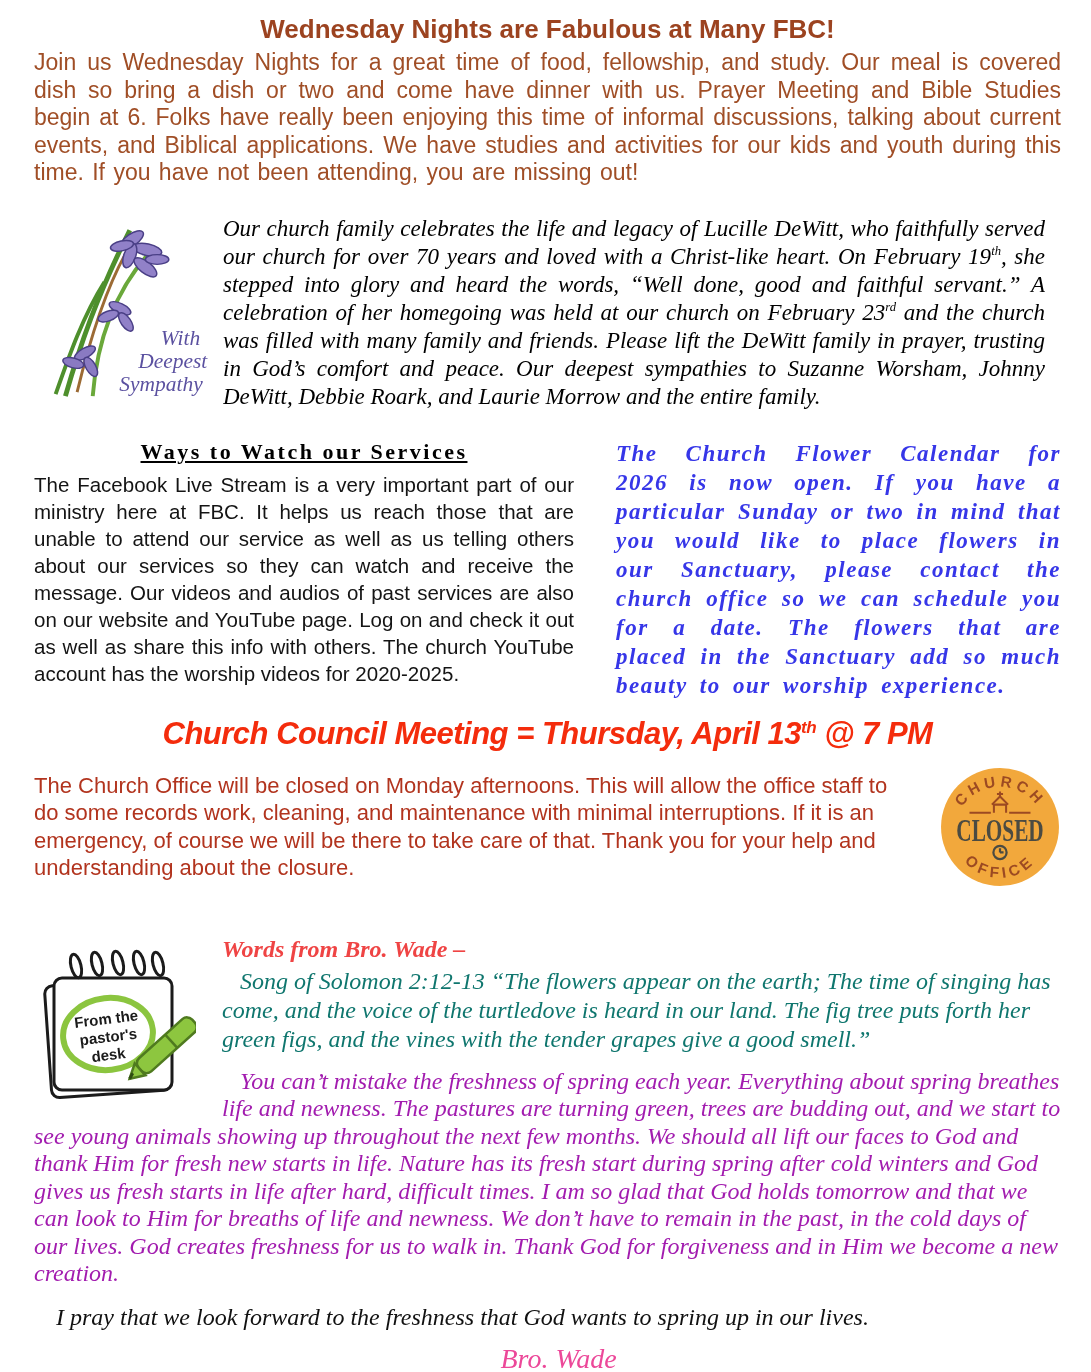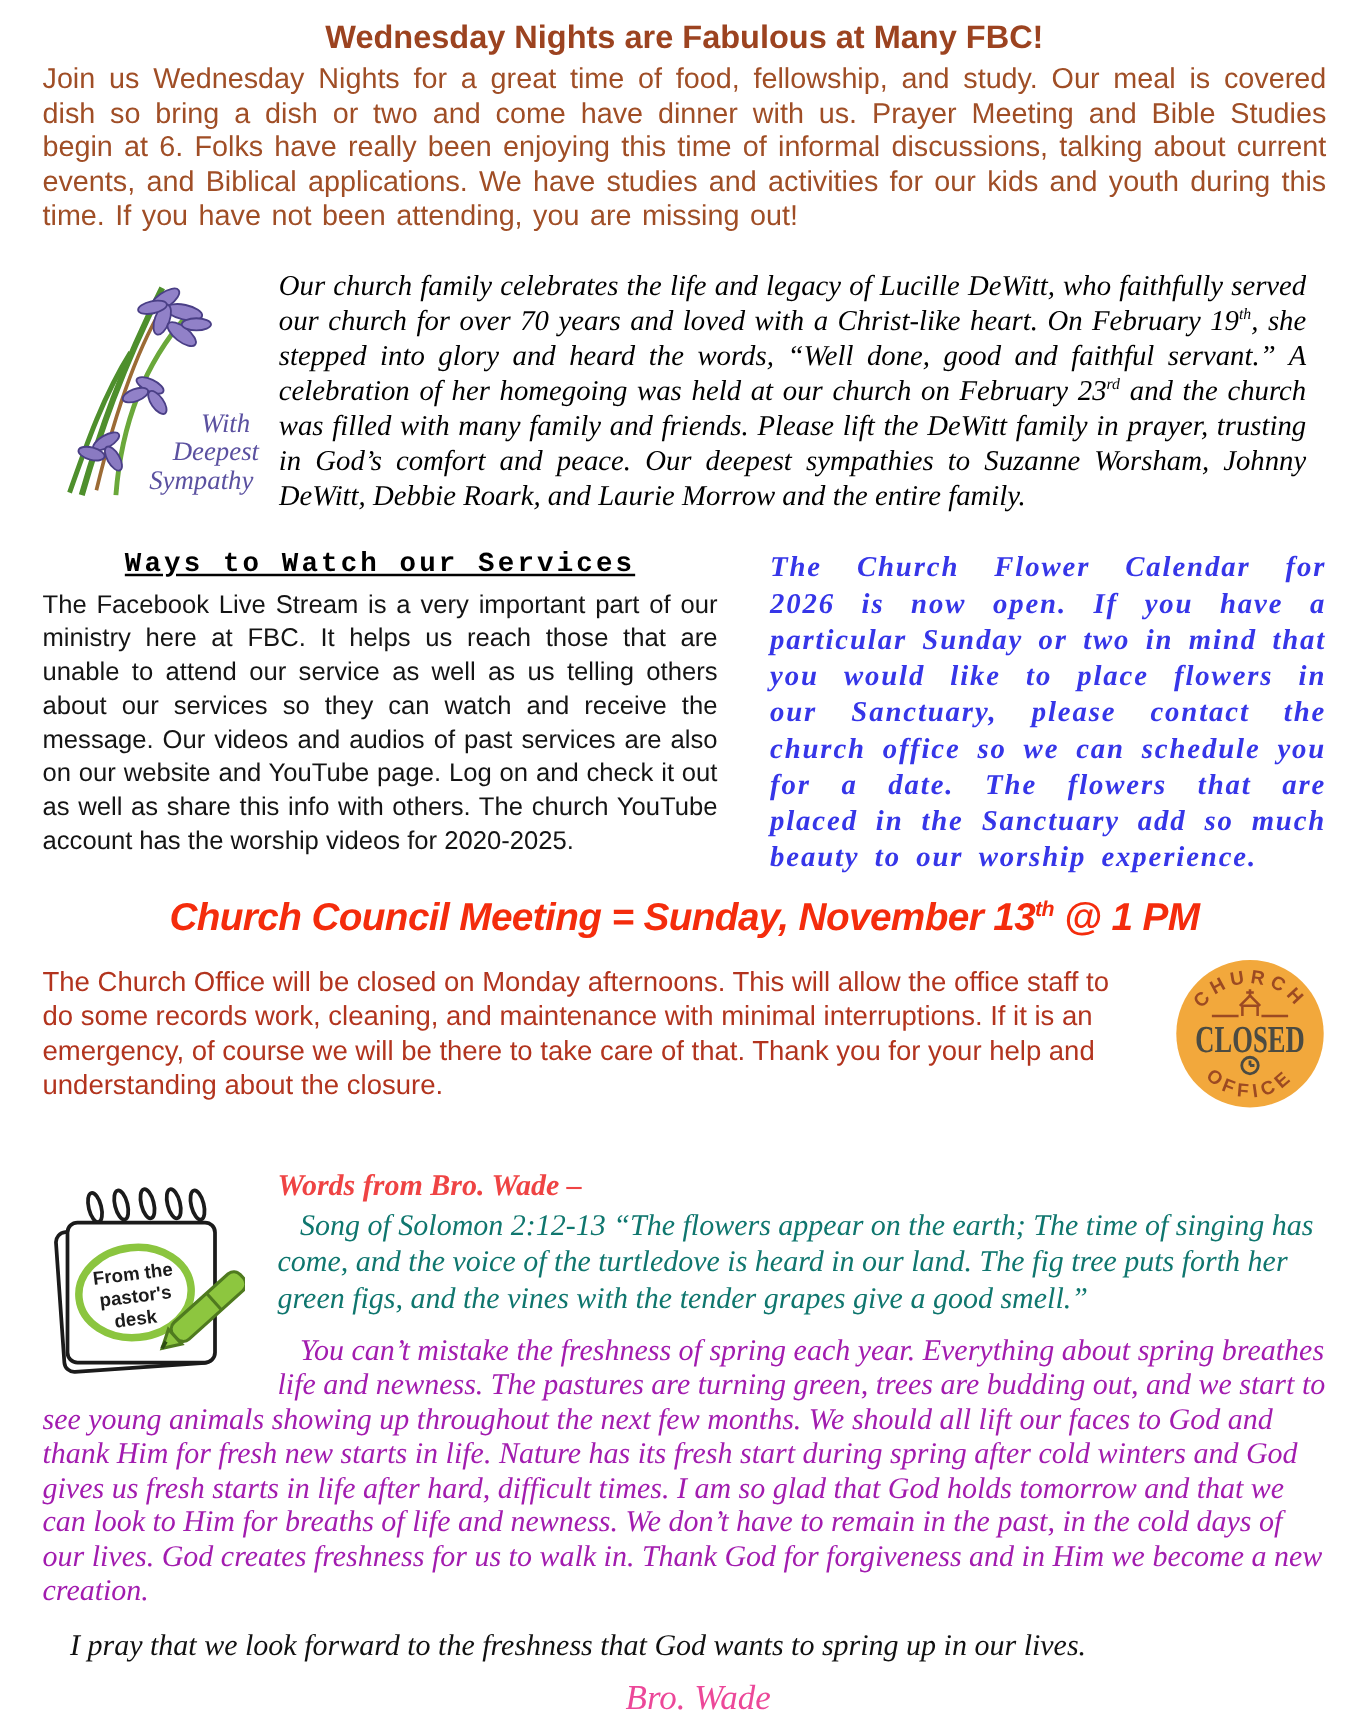--- a/index.html
+++ b/index.html
@@ -29,21 +29,21 @@
     font-family:"Liberation Serif",serif;font-style:italic;
     font-size:23px;line-height:28px;color:#000000;
   }
 
   
   .columns{display:flex;margin-top:12px;}
   .col-left{width:540px;}
   .col-left h2{
     margin:0 0 6px 0;text-align:center;color:#000;
     font-size:22px;font-weight:bold;letter-spacing:2.5px;
-    text-decoration:underline;font-family:Liberation Mono, monospace;
+    text-decoration:underline;font-family:Liberation Serif, serif;
   }
   .col-left p{
     margin:0;text-align:justify;color:#141414;
     font-size:20.5px;line-height:27px;
   }
   .col-left a{
     display:block;margin-top:3px;font-size:19px;
     color:#1565c0;text-decoration:underline;
   }
   .col-right{width:445px;margin-left:42px;}
@@ -152,21 +152,21 @@
   <section class="columns">
     <div class="col-left">
       <h2>Ways to Watch our Services</h2>
       <p>The Facebook Live Stream is a very important part of our ministry here at FBC.  It helps us reach those that are unable to attend our service as well as us telling others about our services so they can watch and receive the message.  Our videos and audios of past services are also on our website and YouTube page.  Log on and check it out as well as share this info with others.   The church YouTube account has the worship videos for 2020-2025.</p>
     </div>
     <div class="col-right">
       <p>The Church Flower Calendar for 2026 is now open.  If you have a particular Sunday or two in mind that you would like to place flowers in our Sanctuary, please contact the church office so we can schedule you for a date.  The flowers that are placed in the Sanctuary add so much beauty to our worship experience.</p>
     </div>
   </section>
 
-  <h2 class="council"><span>Church Council Meeting = Sunday, November 13</span><sup>th</sup><span> @ 1 PM</span></h2>
+  <h2 class="council"><span>Church Council Meeting = Thursday, April 13</span><sup>th</sup><span> @ 7 PM</span></h2>
 
   <section class="office">
     <p>The Church Office will be closed on Monday afternoons.  This will allow the office staff to do some records work, cleaning, and maintenance with minimal interruptions. If it is an emergency, of course we will be there to take care of that.  Thank you for your help and understanding about the closure.</p>
     <div class="badge">
       <svg viewBox="0 0 120 120" width="122" height="122">
         <circle cx="60" cy="60" r="58" fill="#f2a83c"></circle>
         <path id="arcTop" d="M 16 56 A 45 45 0 0 1 104 56" fill="none"></path>
         <text class="arc-text"><textPath href="#arcTop" startOffset="50%" text-anchor="middle">CHURCH</textPath></text>
 
         <g stroke="#9c4a22" stroke-width="2" fill="none">

